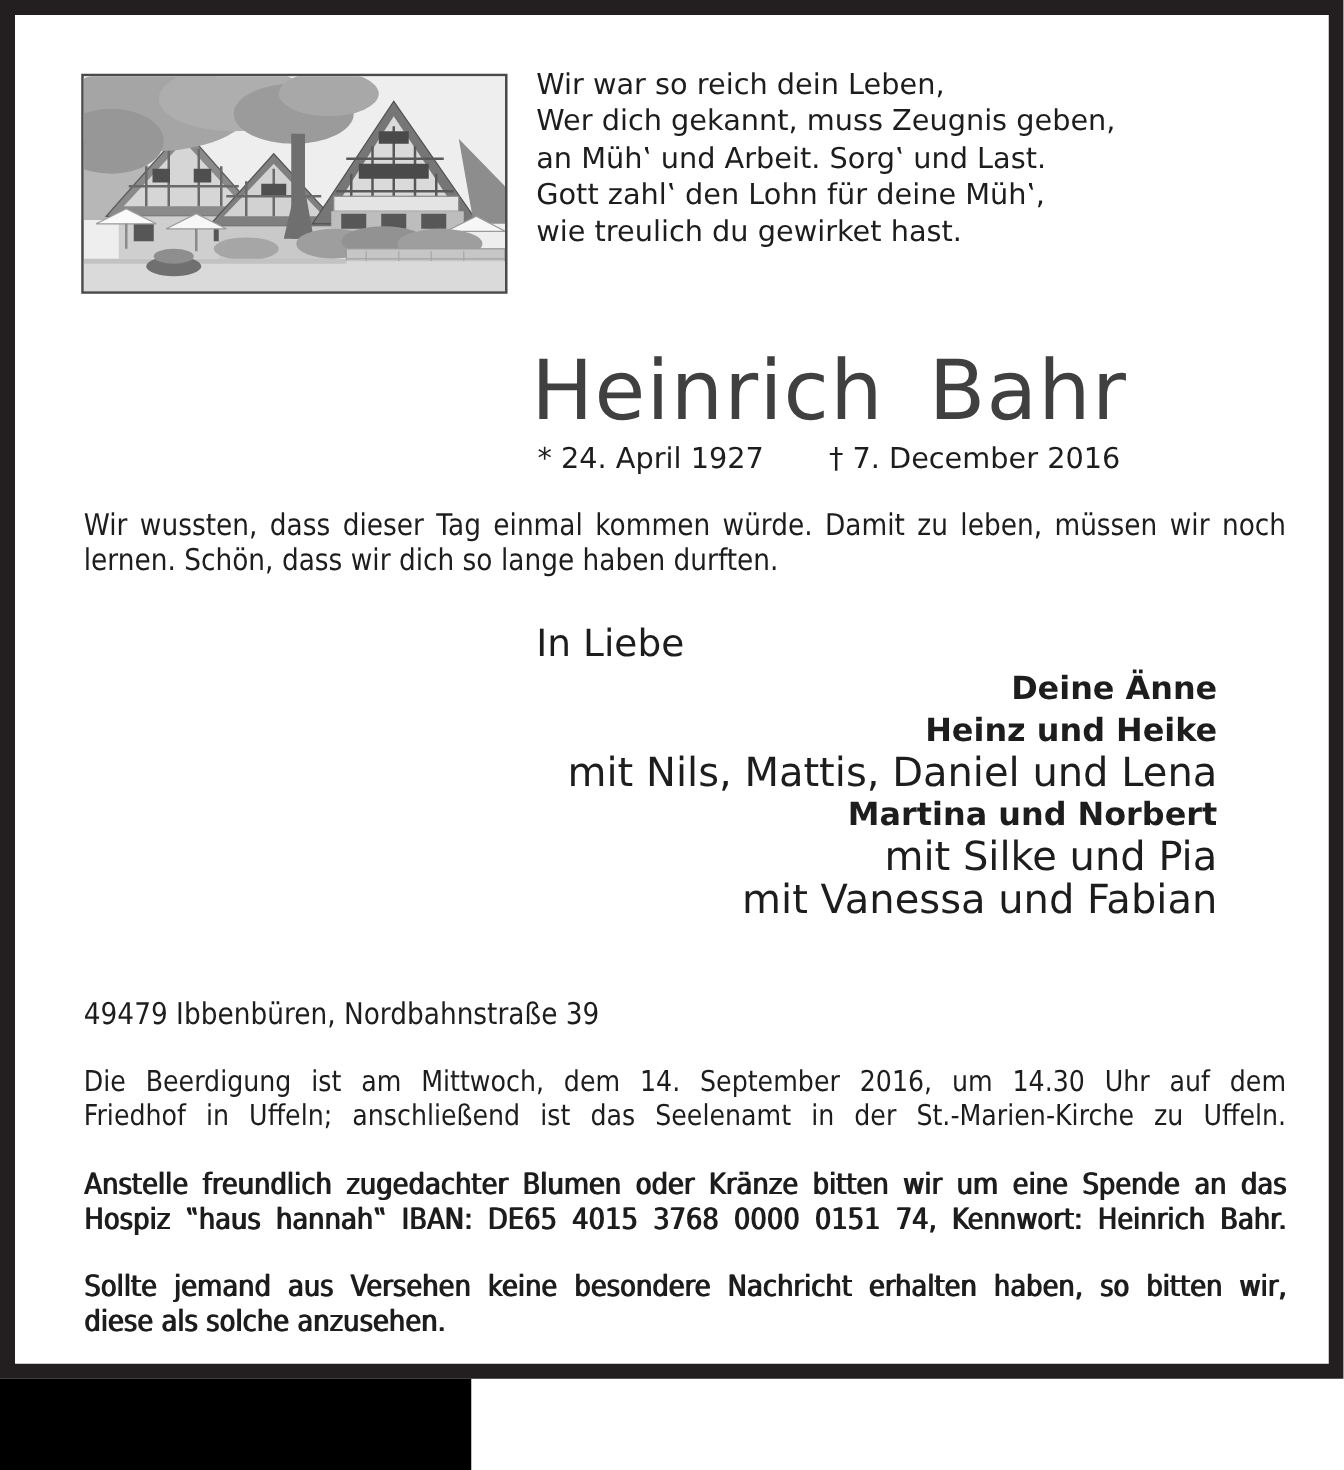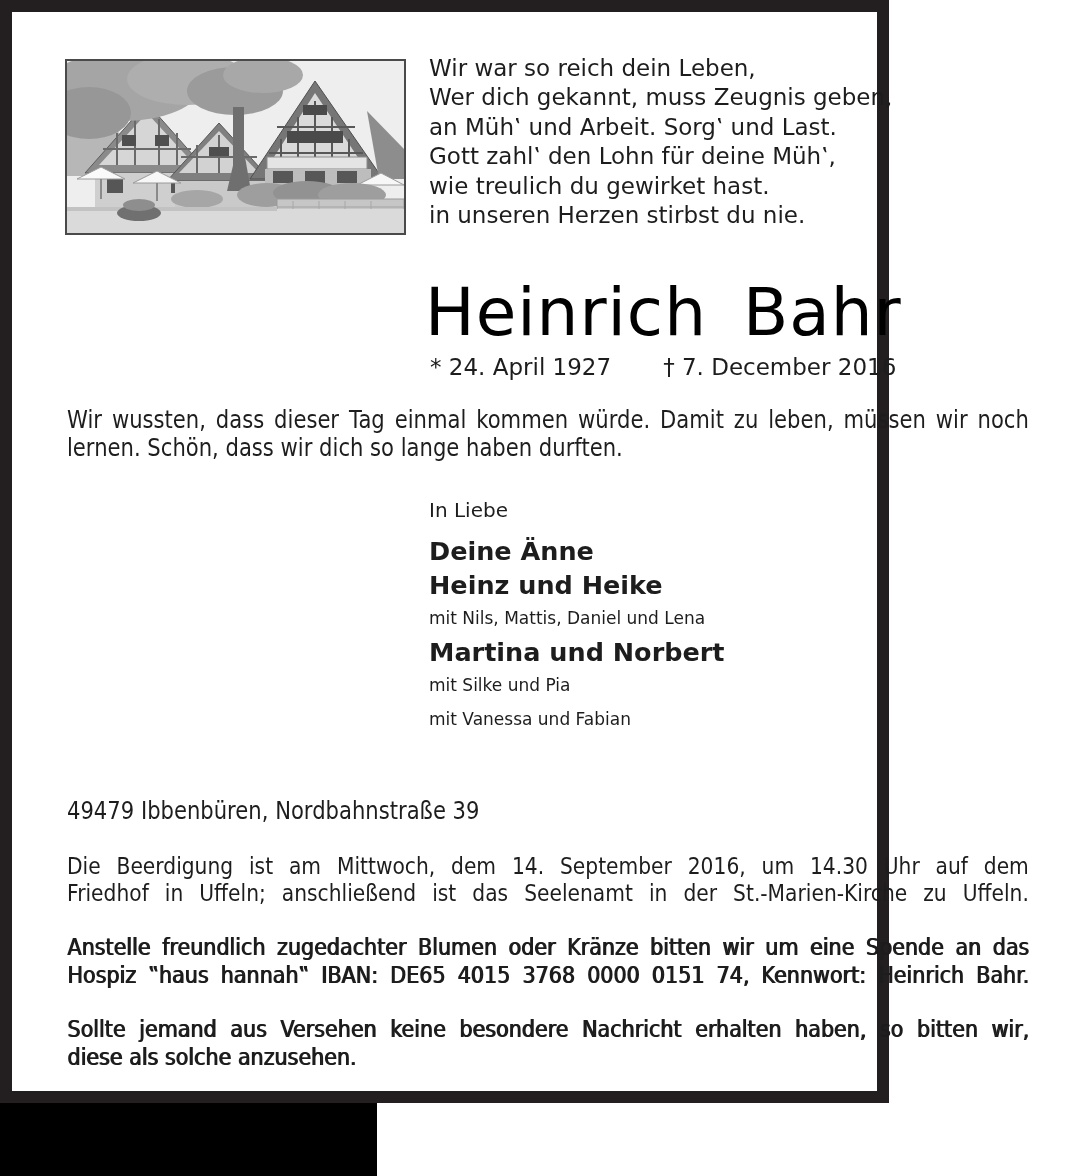--- a/index.html
+++ b/index.html
@@ -9,21 +9,21 @@
     width: 1075px;
     height: 1176px;
     background: #ffffff;
     font-family: "DejaVu Sans", "Liberation Sans", sans-serif;
     color: #1d1d1d;
     overflow: hidden;
   }
   .card {
     position: absolute;
     left: 0; top: 0;
-    width: 889px; height: 1103px;
+    width: 1075px; height: 1103px;
     border: 12px solid #231f20;
     background: #ffffff;
   }
   .bottom-block {
     position: absolute;
     left: 0; top: 1103px;
     width: 377px; height: 73px;
     background: #000000;
   }
   .photo-frame {
@@ -42,21 +42,21 @@
     white-space: nowrap;
   }
   .name {
     position: absolute;
     left: 413px; top: 262px;
     font-size: 66px;
     font-weight: 400;
     letter-spacing: 1px;
     word-spacing: 14px;
     white-space: nowrap;
-    color: #000000;
+    color: #404040;
   }
   .dates {
     position: absolute;
     left: 418px; top: 342px;
     font-size: 23px;
     white-space: nowrap;
   }
   .dates .birth { margin-right: 52px; }
   .para {
     position: absolute;
@@ -68,30 +68,31 @@
   .intro   { top: 394px; font-size: 24px;   line-height: 28px; }
   .funeral { top: 841px; font-size: 23px;   line-height: 26.5px; }
   .donation{ top: 921px; font-size: 23.5px; line-height: 28px; }
   .note    { top: 1003px;font-size: 23.5px; line-height: 28px; }
   .jline { text-align: justify; text-align-last: justify; }
   .lline { text-align: left; }
   .ghost .jline, .ghost .lline { text-shadow: 1.2px 0 0 currentColor; }
   .salutation {
     position: absolute;
     left: 417px; top: 486px;
-    font-size: 20px;
+    font-size: 30px;
   }
   .family {
     position: absolute;
-    left: 417px; top: 523px;
+    left: 442px; top: 523px;
     line-height: 33.5px;
     white-space: nowrap;
+    text-align: right;
   }
   .family .fam-bold { font-weight: bold; font-size: 25.5px; }
-  .family .fam-reg  { font-weight: 400;  font-size: 17px; }
+  .family .fam-reg  { font-weight: 400;  font-size: 32px; }
   .address {
     position: absolute;
     left: 55px; top: 785px;
     font-size: 24px;
     white-space: nowrap;
     transform: scaleX(0.88);
     transform-origin: left top;
   }
 </style>
 </head>
@@ -183,21 +184,20 @@
         <ellipse cx="72" cy="144" rx="16" ry="6" fill="#8e8e8e"></ellipse>
       </svg>
     </div>
 
     <div class="poem">
       <div class="poem-line">Wir war so reich dein Leben,</div>
       <div class="poem-line">Wer dich gekannt, muss Zeugnis geben,</div>
       <div class="poem-line">an Müh‛ und Arbeit. Sorg‛ und Last.</div>
       <div class="poem-line">Gott zahl‛ den Lohn für deine Müh‛,</div>
       <div class="poem-line">wie treulich du gewirket hast.</div>
-      <div class="poem-line">in unseren Herzen stirbst du nie.</div>
     </div>
 
     <h1 class="name">Heinrich Bahr</h1>
 
     <div class="dates">
       <span class="birth">* 24. April 1927</span><span class="death">† 7. December 2016</span>
     </div>
 
     <div class="para intro">
       <div class="jline">Wir wussten, dass dieser Tag einmal kommen würde. Damit zu leben, müssen wir noch</div>

